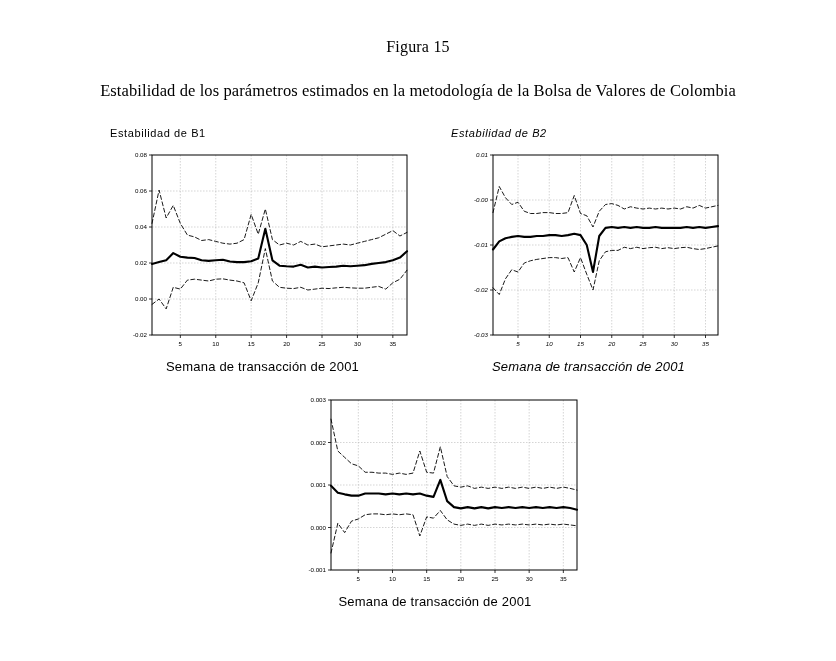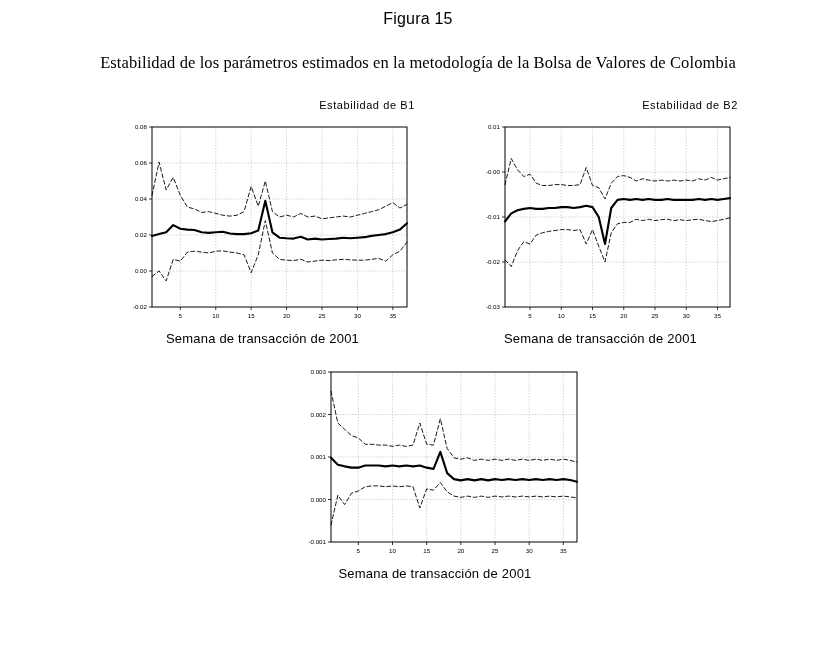--- a/index.html
+++ b/index.html
@@ -10,41 +10,41 @@
   body {
     width: 836px;
     height: 661px;
     position: relative;
     font-family: "Liberation Serif", serif;
     color: #000000;
     overflow: hidden;
   }
   .figure-title {
     text-align: center;
-    font-family: Liberation Sans, sans-serif;
+    font-family: Liberation Serif, serif;
     font-size: 16px;
-    margin-top: 10px;
+    margin-top: 38px;
     letter-spacing: 0.2px;
   }
   .figure-subtitle {
     text-align: center;
     font-family: "Liberation Serif", serif;
     font-size: 16.5px;
     margin-top: 25px;
     letter-spacing: 0.1px;
   }
   .charts-area {
     position: relative;
     margin-top: 26px;
   }
   .chart-block {
     position: absolute;
   }
   .chart-title {
-    text-align: right;
+    text-align: left;
     font-family: "Liberation Sans", sans-serif;
     font-size: 11px;
     letter-spacing: 0.6px;
     color: #000;
     margin-bottom: 8px;
   }
   .plot-wrap {
     position: relative;
   }
   .plot-svg {
@@ -121,21 +121,21 @@
           <text x="37" y="82.29999999999998" class="ytick">0.04</text>
           <line x1="39" y1="44.00000000000001" x2="42" y2="44.00000000000001" stroke="#000" stroke-width="0.8"></line>
           <text x="37" y="46.300000000000004" class="ytick">0.06</text>
           <line x1="39" y1="8" x2="42" y2="8" stroke="#000" stroke-width="0.8"></line>
           <text x="37" y="10.3" class="ytick">0.08</text>
         </svg>
     </div>
     <div class="xaxis-label">Semana de transacción de 2001</div>
   </div>
 
-  <div class="chart-block" style="left:463px; top:0px; width:275px;">
+  <div class="chart-block" style="left:451px; top:0px; width:275px;font-style:italic;">
     <div class="chart-title">Estabilidad de B2</div>
     <div class="plot-wrap">
       <svg class="plot-svg" id="svg-b2" width="275" height="210">
           <line x1="67" y1="8" x2="67" y2="188" stroke="#b9b9b9" stroke-width="0.6" stroke-dasharray="1.5,1.5"></line>
           <line x1="98.25" y1="8" x2="98.25" y2="188" stroke="#b9b9b9" stroke-width="0.6" stroke-dasharray="1.5,1.5"></line>
           <line x1="129.5" y1="8" x2="129.5" y2="188" stroke="#b9b9b9" stroke-width="0.6" stroke-dasharray="1.5,1.5"></line>
           <line x1="160.75" y1="8" x2="160.75" y2="188" stroke="#b9b9b9" stroke-width="0.6" stroke-dasharray="1.5,1.5"></line>
           <line x1="192" y1="8" x2="192" y2="188" stroke="#b9b9b9" stroke-width="0.6" stroke-dasharray="1.5,1.5"></line>
           <line x1="223.25" y1="8" x2="223.25" y2="188" stroke="#b9b9b9" stroke-width="0.6" stroke-dasharray="1.5,1.5"></line>
           <line x1="254.5" y1="8" x2="254.5" y2="188" stroke="#b9b9b9" stroke-width="0.6" stroke-dasharray="1.5,1.5"></line>

